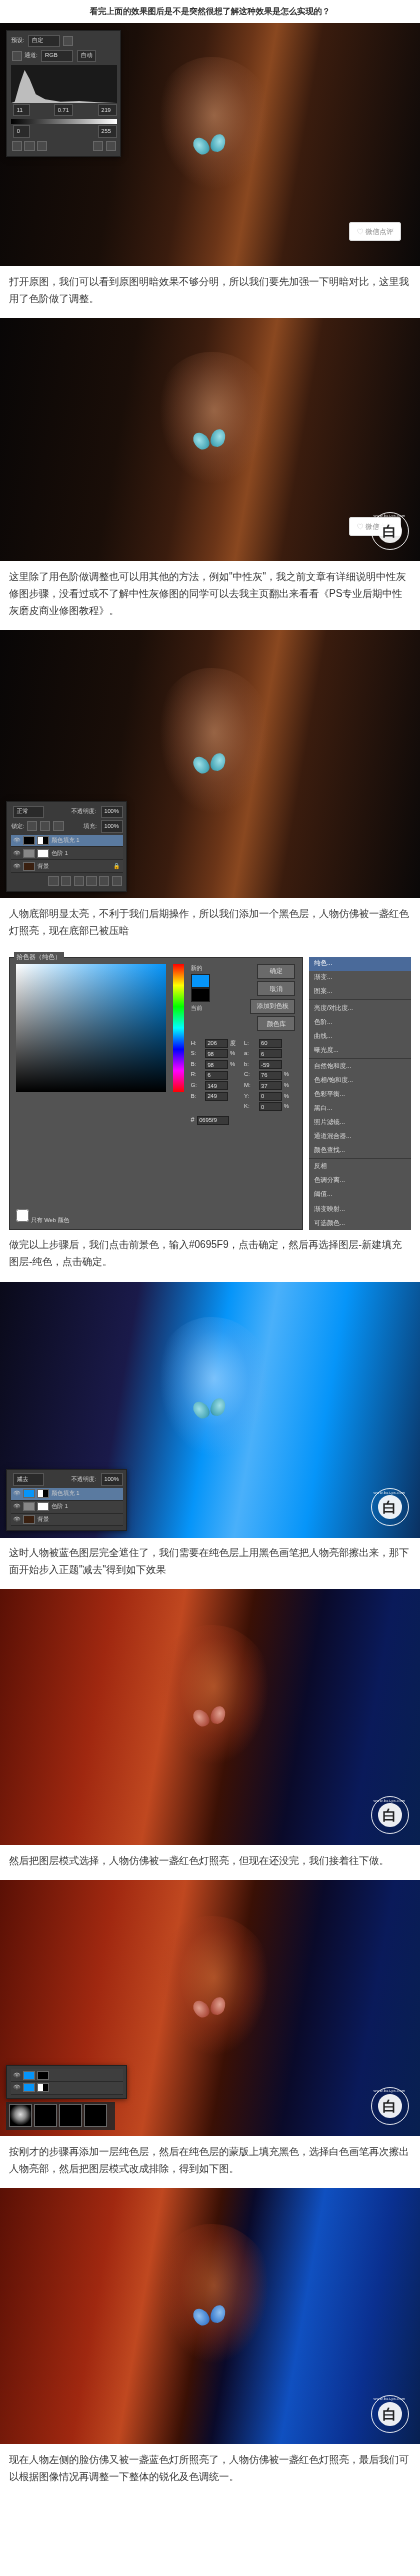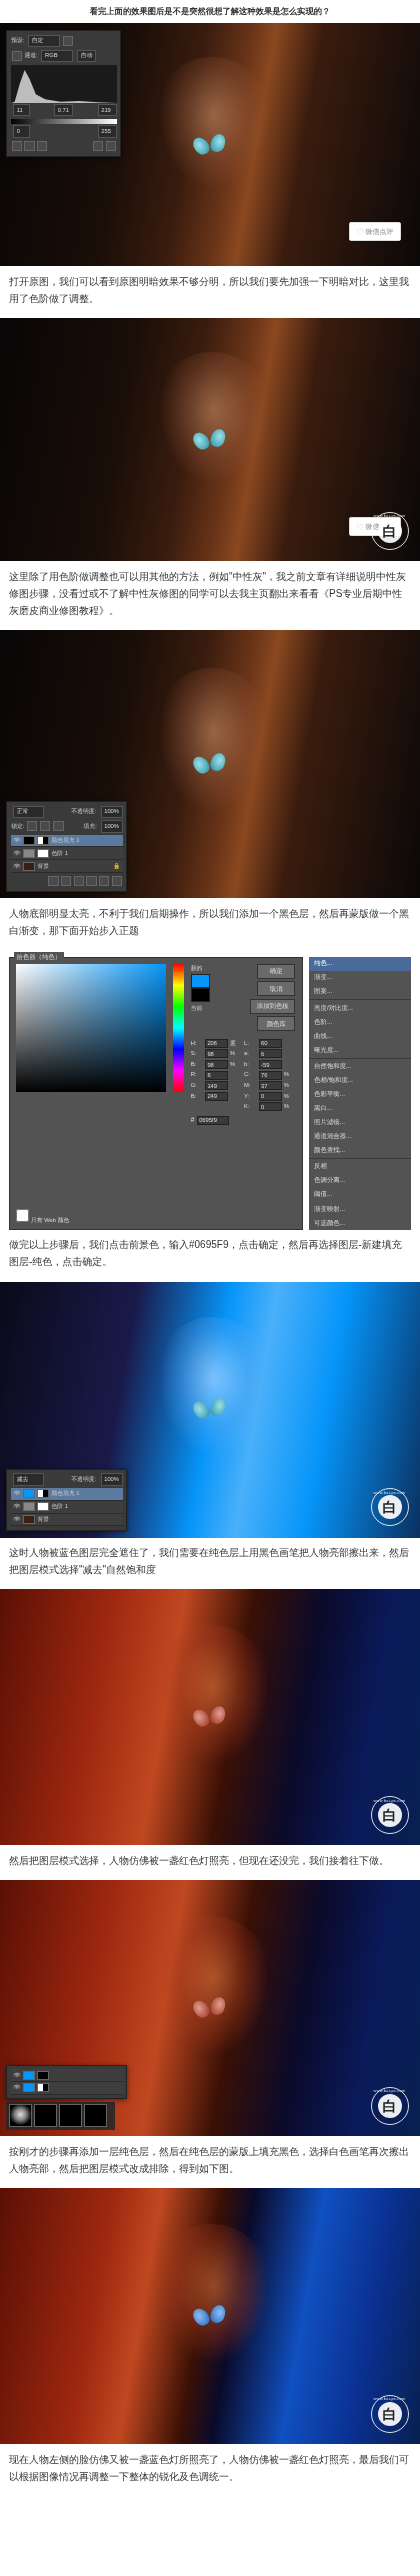--- a/index.html
+++ b/index.html
@@ -336,21 +336,21 @@
       <span class="small-btn"></span>
       <span class="small-btn"></span>
       <span class="small-btn"></span>
       <span class="small-btn"></span>
       <span class="small-btn"></span>
       <span class="small-btn"></span>
     </div>
   </div>
 </div>
 
-<div class="caption">人物底部明显太亮，不利于我们后期操作，所以我们添加一个黑色层，然后再蒙版做一个黑白渐变，那下面开始步入正题</div>
+<div class="caption">人物底部明显太亮，不利于我们后期操作，所以我们添加一个黑色层，人物仿佛被一盏红色灯照亮，现在底部已被压暗</div>
 
 <div class="mapping-panels">
   <div class="picker-wrap" style="flex:1">
     <span class="picker-title">拾色器（纯色）</span>
     <div class="picker-grad"></div>
     <div class="picker-hue"></div>
     <div class="picker-right">
       <div style="display:flex;gap:5.1px">
         <div>
           <div style="font-size:5.8px;margin-bottom:1.3px">新的</div>
@@ -477,21 +477,21 @@
     </div>
   </div>
   <div class="watermark">
     <div class="watermark-circle">
       <span class="watermark-ring-text">www.bai-ps.com</span>
       <div class="watermark-inner">白</div>
     </div>
   </div>
 </div>
 
-<div class="caption">这时人物被蓝色图层完全遮住了，我们需要在纯色层上用黑色画笔把人物亮部擦出来，然后把图层模式选择"减去"自然饱和度</div>
+<div class="caption">这时人物被蓝色图层完全遮住了，我们需要在纯色层上用黑色画笔把人物亮部擦出来，那下面开始步入正题"减去"得到如下效果</div>
 
 <div class="section img-block portrait-redblue" style="height:256px">
   <div class="face-silhouette" style="background:radial-gradient(ellipse 60% 70% at 50% 40%, rgba(230,120,60,0.55) 0%, rgba(170,60,30,0.35) 45%, transparent 72%)"></div>
   <div class="butterfly butterfly-red"></div>
   <div class="watermark">
     <div class="watermark-circle">
       <span class="watermark-ring-text">www.bai-ps.com</span>
       <div class="watermark-inner">白</div>
     </div>
   </div>

